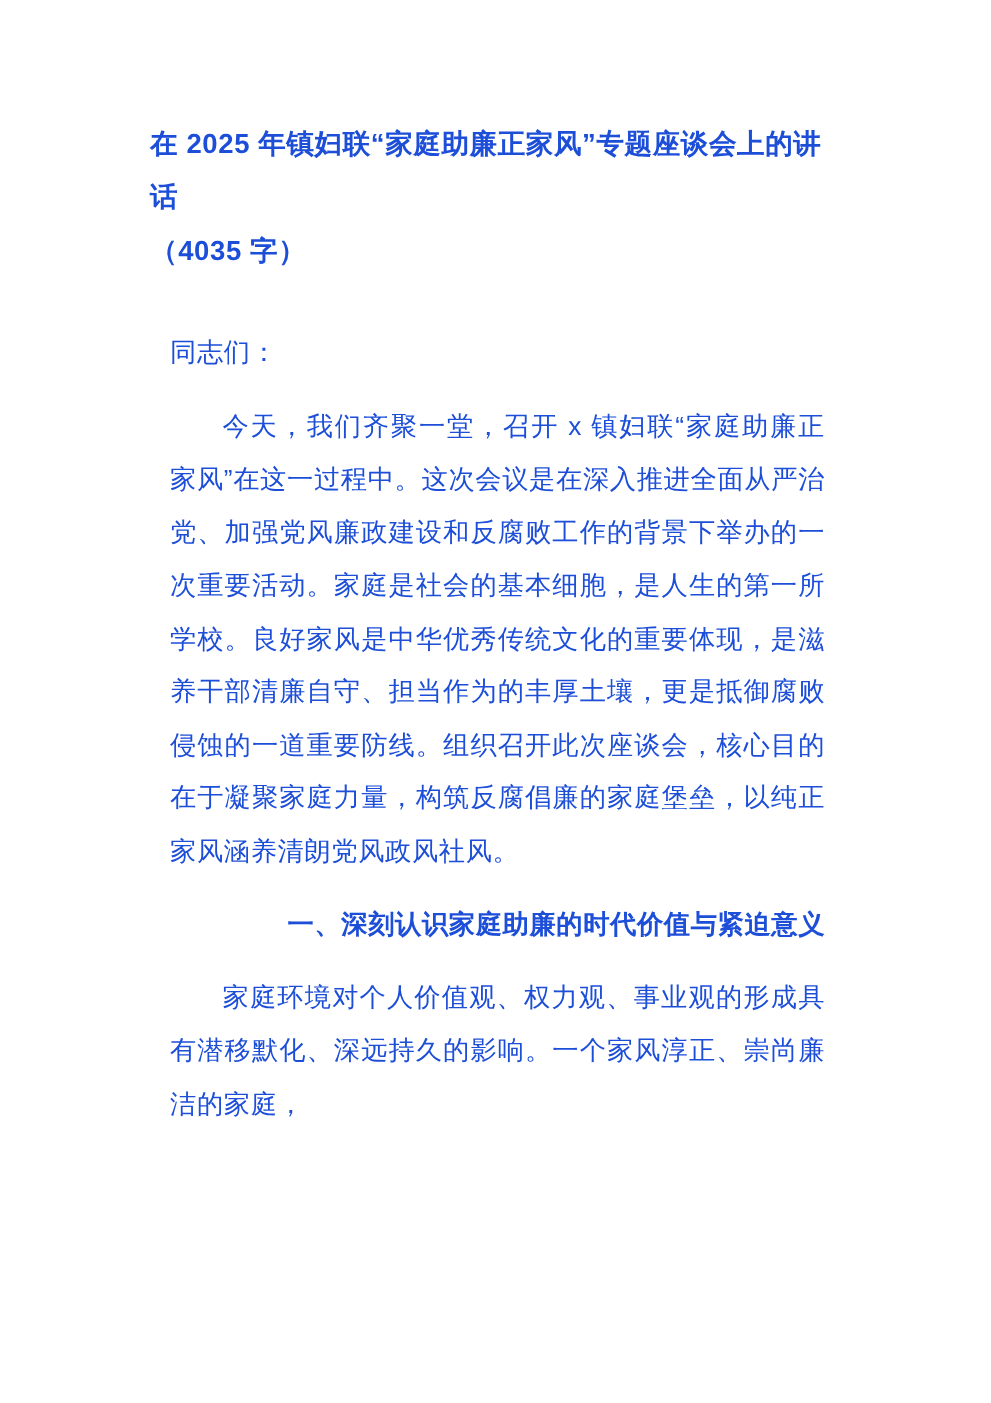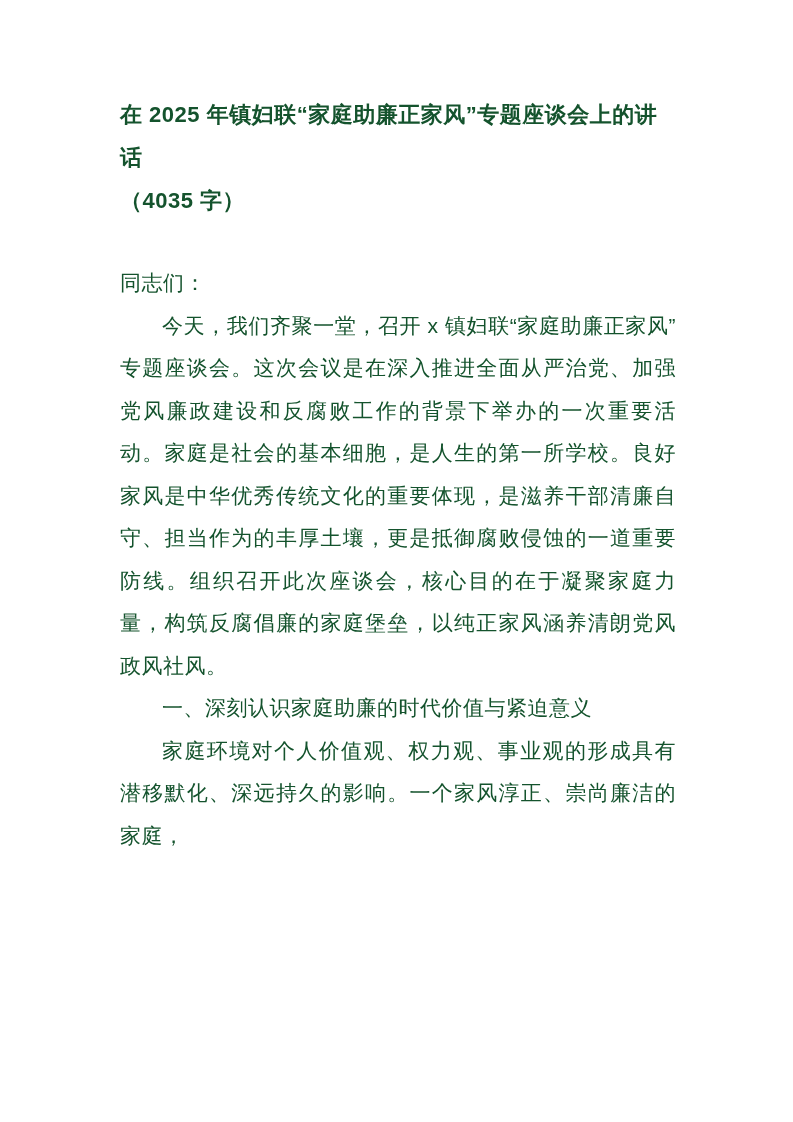--- a/index.html
+++ b/index.html
@@ -5,63 +5,63 @@
   html, body {
     margin: 0;
     padding: 0;
     background: #ffffff;
   }
   .page {
     position: relative;
     width: 793px;
     height: 1122px;
     background: #ffffff;
-    color: #14532d;
+    color: #1d4ed8;
     box-sizing: border-box;
     padding: 93px 117px 0 120px;
     overflow: hidden;
     font-family: "Liberation Sans", sans-serif;
   }
   .doc-title {
     margin: 0 0 40px 0;
     font-size: 22px;
     font-weight: 700;
     line-height: 43px;
     text-align: left;
     letter-spacing: 0.5px;
   }
   .salutation,
   .para,
   .section-heading {
-    margin: 0;
+    margin: 16px;
     font-size: 21px;
     line-height: 42.5px;
     text-align: justify;
     letter-spacing: 0.5px;
   }
   .section-heading {
-    font-weight: 400;
-    text-align: left;
+    font-weight: 700;
+    text-align: right;
   }
   .indent {
     text-indent: 2em;
   }
 </style>
 </head>
 <body>
 
 <div class="page">
 
   <h1 class="doc-title">
     <span>在 2025 年镇妇联“家庭助廉正家风”专题座谈会上的讲话</span><br>
     <span>（4035 字）</span>
   </h1>
 
   <p class="salutation">同志们：</p>
 
-  <p class="para indent">今天，我们齐聚一堂，召开 x 镇妇联“家庭助廉正家风”专题座谈会。这次会议是在深入推进全面从严治党、加强党风廉政建设和反腐败工作的背景下举办的一次重要活动。家庭是社会的基本细胞，是人生的第一所学校。良好家风是中华优秀传统文化的重要体现，是滋养干部清廉自守、担当作为的丰厚土壤，更是抵御腐败侵蚀的一道重要防线。组织召开此次座谈会，核心目的在于凝聚家庭力量，构筑反腐倡廉的家庭堡垒，以纯正家风涵养清朗党风政风社风。</p>
+  <p class="para indent">今天，我们齐聚一堂，召开 x 镇妇联“家庭助廉正家风”在这一过程中。这次会议是在深入推进全面从严治党、加强党风廉政建设和反腐败工作的背景下举办的一次重要活动。家庭是社会的基本细胞，是人生的第一所学校。良好家风是中华优秀传统文化的重要体现，是滋养干部清廉自守、担当作为的丰厚土壤，更是抵御腐败侵蚀的一道重要防线。组织召开此次座谈会，核心目的在于凝聚家庭力量，构筑反腐倡廉的家庭堡垒，以纯正家风涵养清朗党风政风社风。</p>
 
   <h2 class="section-heading indent">一、深刻认识家庭助廉的时代价值与紧迫意义</h2>
 
 
   <p class="para indent">家庭环境对个人价值观、权力观、事业观的形成具有潜移默化、深远持久的影响。一个家风淳正、崇尚廉洁的家庭，</p>
 
 </div>
 
 </body></html>

